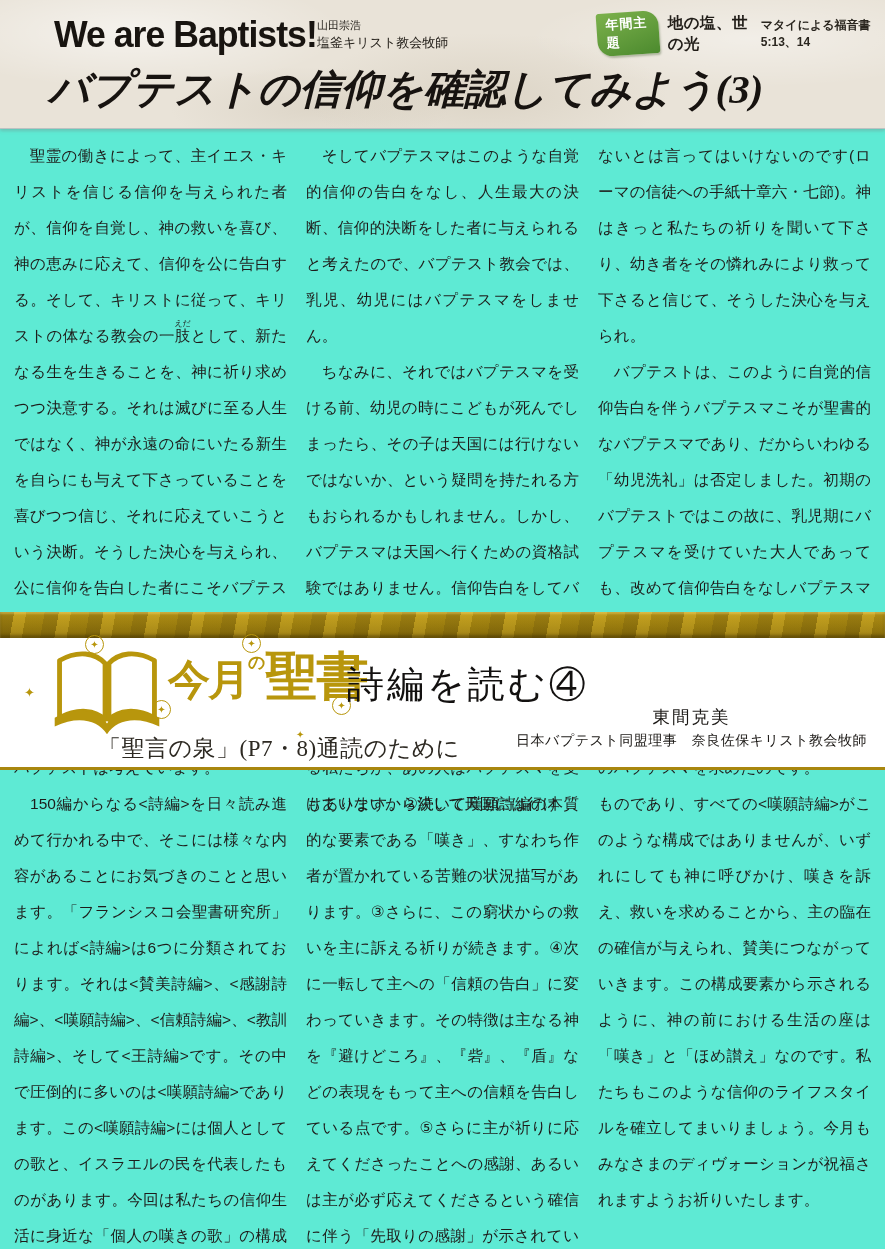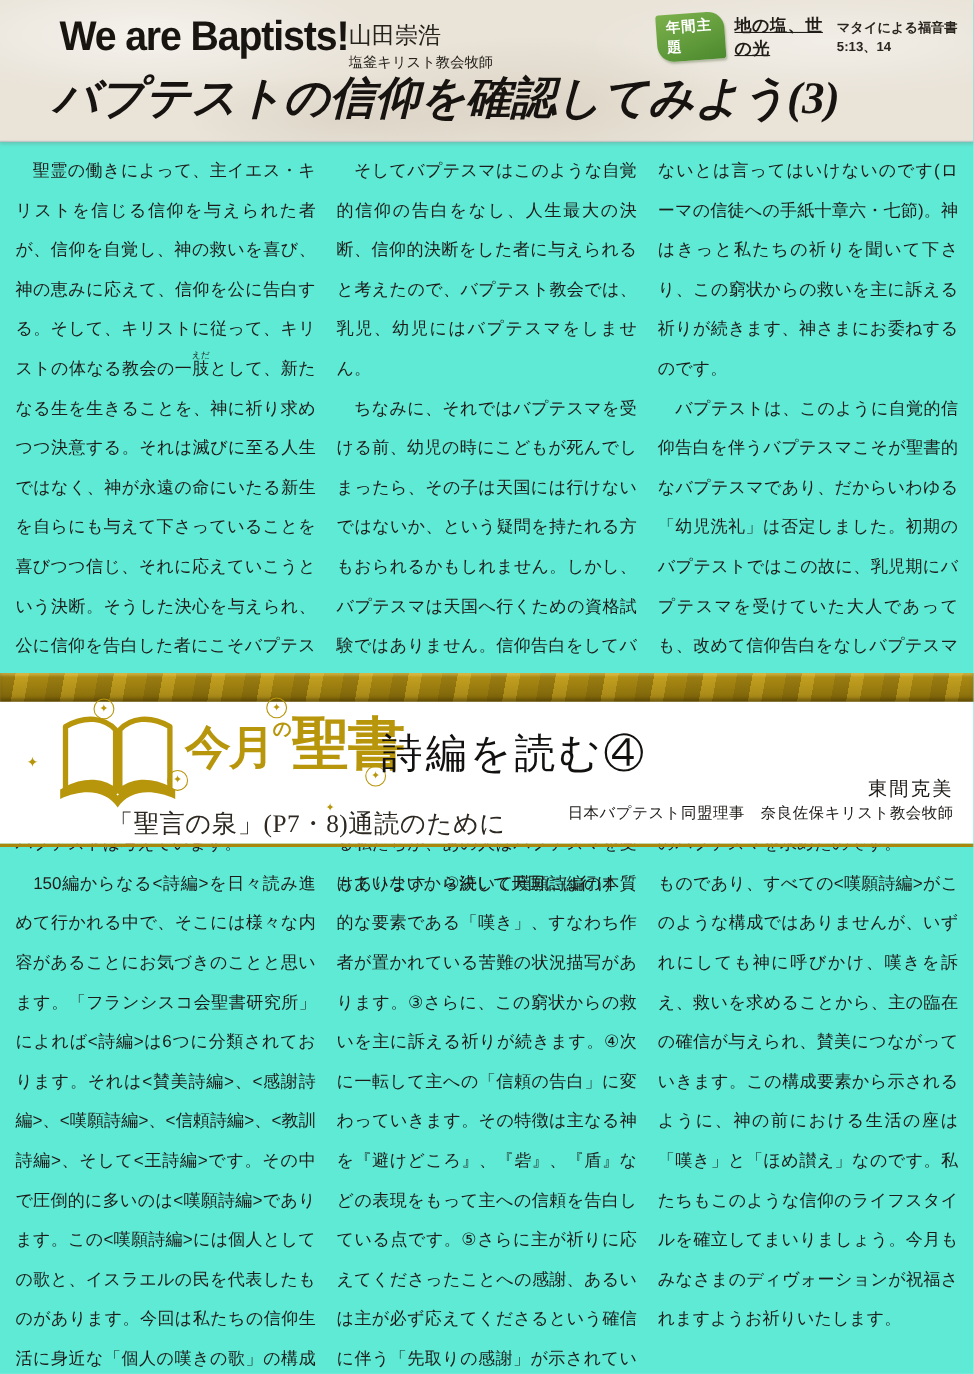--- a/index.html
+++ b/index.html
@@ -12,27 +12,27 @@
     background-image:
       radial-gradient(ellipse 300px 80px at 15% 25%, rgba(255,255,255,.55), transparent 70%),
       radial-gradient(ellipse 260px 90px at 55% 75%, rgba(190,178,156,.30), transparent 70%),
       radial-gradient(ellipse 320px 70px at 85% 30%, rgba(255,255,255,.40), transparent 70%),
       radial-gradient(ellipse 200px 60px at 35% 85%, rgba(180,168,146,.22), transparent 70%);
     border-bottom:1px solid #bcc2c2;
     box-shadow:0 2px 3px rgba(120,125,125,.35);}
   .series-title{position:absolute;left:54px;top:12px;font-size:35px;font-weight:bold;
     letter-spacing:-1px;color:#181410;transform:scale(1.02,1.08);transform-origin:left top;}
   .author-block1{position:absolute;left:317px;top:18px;color:#26221c;line-height:1.45;}
-  .author-name1{font-size:21px;}
+  .author-name1{font-size:11px;}
   .author-title1{font-size:13px;}
   .theme-row{position:absolute;left:597px;top:12px;display:flex;align-items:center;}
   .leaf-badge{display:inline-block;padding:3px 9px 4px;background:linear-gradient(160deg,#7cb14c,#4c8a2e);
     border-radius:3px 15px 3px 15px;transform:rotate(-4deg);color:#fff;font-weight:bold;
     font-size:13px;letter-spacing:1px;box-shadow:1px 2px 2px rgba(90,110,70,.4);}
-  .theme-text{font-size:15.5px;font-weight:bold;color:#211d18;margin-left:9px;letter-spacing:.5px;text-decoration:underline;}
+  .theme-text{font-size:15.5px;font-weight:bold;color:#211d18;margin-left:9px;letter-spacing:.5px;}
   .theme-ref{font-size:12px;font-weight:bold;color:#2a261f;margin-left:5px;}
   .article1-title{position:absolute;left:48px;top:62px;font-family:Liberation Serif, serif;
     font-style:italic;font-weight:bold;font-size:41px;color:#171310;letter-spacing:0px;white-space:nowrap;}
 
   
   .cols{position:absolute;left:0;width:885px;display:flex;gap:19px;padding:0 14px;box-sizing:border-box;}
   .cols .col{flex:1 1 0;}
   .art1{top:128px;height:484px;padding-top:10px;}
   .art2{top:782px;height:460px;padding-top:4px;}
   p.para{margin:0;font-size:15.5px;line-height:36px;color:#1e1c1a;text-align:justify;
@@ -62,21 +62,21 @@
   .sp1{left:24px;top:48px;}
   .sp2{left:85px;top:-3px;}
   .sp3{left:152px;top:62px;}
   .sp4{left:242px;top:-4px;}
   .sp5{left:332px;top:58px;}
   .sp6{left:296px;top:92px;font-size:10px;}
   .monthly-caption{position:absolute;left:98px;top:95px;font-family:"Liberation Serif","DejaVu Serif",serif;
     font-size:23px;color:#2d2922;letter-spacing:.5px;}
   .monthly-headline{position:absolute;left:347px;top:22px;font-family:"Liberation Serif","DejaVu Serif",serif;
     font-size:37px;color:#131110;letter-spacing:3px;}
-  .author-block2{position:absolute;right:18px;top:66px;text-align:right;
+  .author-block2{position:absolute;right:18px;top:66px;text-align:center;
     font-family:"Liberation Serif","DejaVu Serif",serif;color:#1c1916;line-height:1.5;}
   .author-name2{font-size:17.5px;letter-spacing:2px;}
   .author-title2{font-size:14px;letter-spacing:.5px;}
 </style>
 </head>
 <body>
 
 <div class="page">
 
   <div class="header">
@@ -96,21 +96,21 @@
   <div class="cols art1">
     <div class="col">
       <p class="para"><span>　聖霊の働きによって、主イエス・キリストを信じる信仰を与えられた者が、信仰を自覚し、神の救いを喜び、神の恵みに応えて、信仰を公に告白する。そして、キリストに従って、キリストの体なる教会の一</span><ruby><span>肢</span><rt>えだ</rt></ruby><span>として、新たなる生を生きることを、神に祈り求めつつ決意する。それは滅びに至る人生ではなく、神が永遠の命にいたる新生を自らにも与えて下さっていることを喜びつつ信じ、それに応えていこうという決断。そうした決心を与えられ、公に信仰を告白した者にこそバプテスマは与えられるべきだと、バプテストは聖書に基づいて考えています。</span></p>
       <p class="para"><span>　そして神が集めて下さったこの自覚的信仰者の群れこそが、</span><ruby><span>教会</span><rt>エクレシア</rt></ruby><span>なのだとバプテストは考えています。</span></p>
     </div>
     <div class="col">
       <p class="para">　そしてバプテスマはこのような自覚的信仰の告白をなし、人生最大の決断、信仰的決断をした者に与えられると考えたので、バプテスト教会では、乳児、幼児にはバプテスマをしません。</p>
       <p class="para">　ちなみに、それではバプテスマを受ける前、幼児の時にこどもが死んでしまったら、その子は天国には行けないではないか、という疑問を持たれる方もおられるかもしれません。しかし、バプテスマは天国へ行くための資格試験ではありません。信仰告白をしてバプテスマを受けるという「行為」によって救われるのではありません。全ての命は神の御手の内にあり、その救いは神さまがなされることで、人間である私たちが、あの人はバプテスマを受けていないから決して天国には行け</p>
     </div>
     <div class="col">
-      <p class="para">ないとは言ってはいけないのです(ローマの信徒への手紙十章六・七節)。神はきっと私たちの祈りを聞いて下さり、この窮状からの救いを主に訴える祈りが続きます、神さまにお委ねするのです。</p>
+      <p class="para">ないとは言ってはいけないのです(ローマの信徒への手紙十章六・七節)。神はきっと私たちの祈りを聞いて下さり、幼き者をその憐れみにより救って下さると信じて、そうした決心を与えられ。</p>
       <p class="para">　バプテストは、このように自覚的信仰告白を伴うバプテスマこそが聖書的なバプテスマであり、だからいわゆる「幼児洗礼」は否定しました。初期のバプテストではこの故に、乳児期にバプテスマを受けていた大人であっても、改めて信仰告白をなしバプテスマを受け直しました。しかしこのことは既存の教会のバプテスマを否定するものと思われ、故に迫害を受ける原因ともなったともいえます。命がけで真実のバプテスマを求めたのです。</p>
     </div>
   </div>
 
   <div class="gold-band"></div>
 
   <div class="monthly">
     <svg class="book-icon" width="118" height="92" viewBox="0 0 120 95">
       <path d="M11,15 C30,4 48,7 58,18 L58,76 C48,66 30,64 11,74 Z" fill="#ffffff" stroke="#b8960c" stroke-width="5" stroke-linejoin="round"></path>
       <path d="M109,15 C90,4 72,7 62,18 L62,76 C72,66 90,64 109,74 Z" fill="#ffffff" stroke="#b8960c" stroke-width="5" stroke-linejoin="round"></path>

